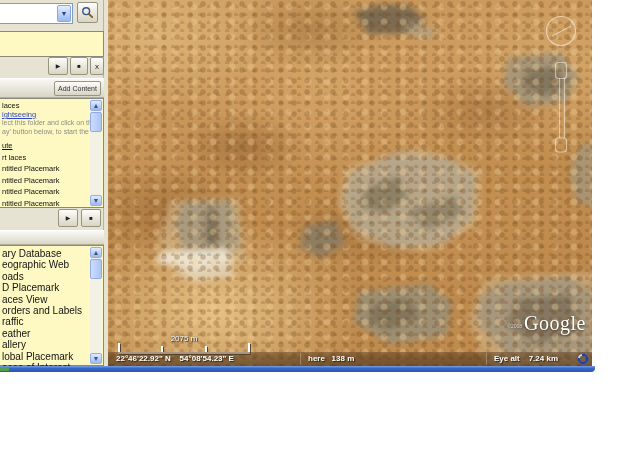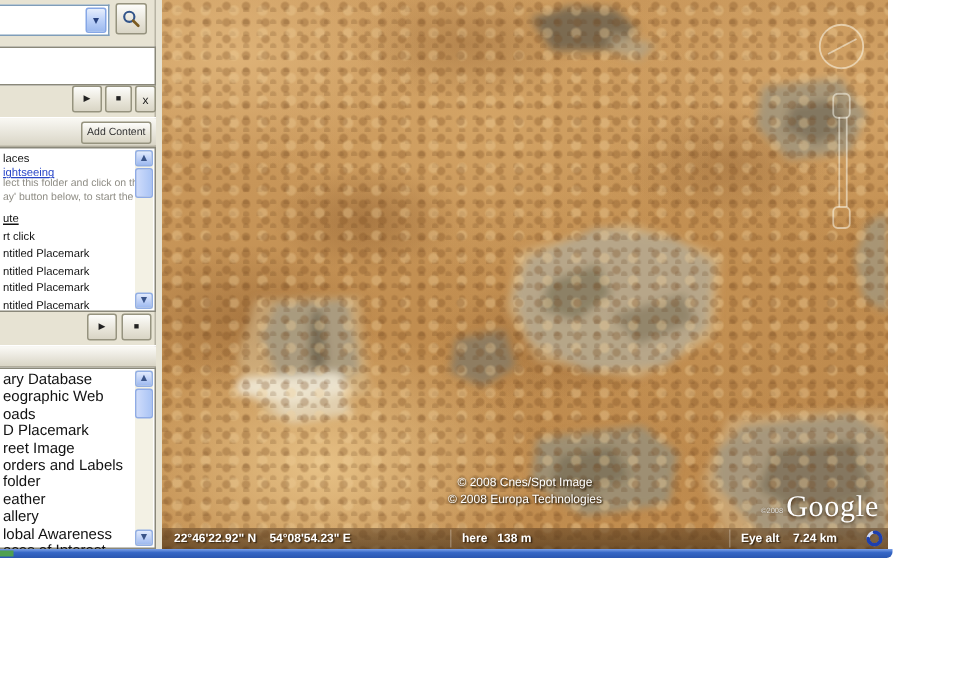--- a/index.html
+++ b/index.html
@@ -21,21 +21,21 @@
   .combo { position:absolute; left:0; top:1px; width:73px; height:21px; background:#fff;
      border:1px solid #7f9db9; border-left:none; }
   .combo-arrow-btn { position:absolute; right:1px; top:1px; width:14px; height:17px;
      background:linear-gradient(#e6eefc,#bcd1f8 50%,#9cb9ee); border:1px solid #86a7e6; border-radius:2px;
      color:#28427e; font-size:8px; line-height:16px; text-align:center; }
   .btn { background:linear-gradient(#fdfdfb,#e7e4d8 60%,#d9d5c5); border:1px solid #96937f; border-radius:2px;
      color:#333; text-align:center; }
   .search-btn { position:absolute; left:77px; top:0; width:21px; height:21px; }
   .search-btn svg { margin-top:3px; }
 
-  .white-panel { background:#ffffff; border:1px solid #8a887a; border-left:none; }
+  .white-panel { background:#fef9c3; border:1px solid #8a887a; border-left:none; }
   .search-results { position:absolute; left:0; top:31px; width:104px; height:26px; }
 
   .controls-row { position:absolute; height:19px; }
   .ctl-btn { position:absolute; top:0; height:18px; font-size:6px; line-height:17px; color:#222; }
 
   .add-content-bar { position:absolute; left:0; top:78px; width:104px; height:20px;
      background:linear-gradient(#f9f8f3,#d9d5c6); border-top:1px solid #fff; border-bottom:1px solid #b2ae9e; }
   .add-content-btn { position:absolute; right:3px; top:2px; width:47px; height:15px; font-size:7px; line-height:13px; }
 
   .places-list { position:absolute; left:0; top:98px; width:104px; height:110px; overflow:hidden; }
@@ -91,21 +91,21 @@
   .copyright { left:178px; top:316px; width:128px; text-align:center; font-size:8px; line-height:11px; }
 
   .scale { position:absolute; left:10px; top:334px; width:132px; }
   .scale-label { display:block; text-align:center; font-size:8px; color:#fff; text-shadow:0 0 2px #3a2a14,1px 1px 1px #3a2a14; }
   .scale-bar { position:relative; margin-top:2px; height:9px; border-bottom:2px solid #fff;
      filter:drop-shadow(1px 1px 0 rgba(58,42,20,.8)); }
   .tick { position:absolute; bottom:0; width:2px; background:#fff; }
   .tick.t0 { left:0; height:9px; } .tick.t1 { left:43px; height:6px; }
   .tick.t2 { left:87px; height:6px; } .tick.t3 { right:0; height:9px; }
 
-  .google-wrap { position:absolute; right:6px; top:328px; display:flex; align-items:flex-end; gap:2px; }
+  .google-wrap { position:absolute; right:6px; top:313px; display:flex; align-items:flex-end; gap:2px; }
   .google-small { font-size:5px; color:rgba(255,255,255,.85); margin-bottom:4px; text-shadow:0 0 1px #3a2a14; }
   .google-logo { font-family:"Liberation Serif", serif; font-size:20px; line-height:20px; color:#fff;
      letter-spacing:.5px; text-shadow:0 1px 2px rgba(40,25,10,.7); }
 
   .status-strip { position:absolute; left:0; bottom:0; width:100%; height:14px;
      background:linear-gradient(rgba(96,66,36,.55), rgba(60,40,18,.6)); }
   .status-strip .st { position:absolute; top:2px; font-size:8px; font-weight:bold; color:#fff;
      text-shadow:1px 1px 1px rgba(40,25,10,.9); white-space:nowrap; }
   .st-coords { left:8px; } .st-elev { left:200px; } .st-eye { right:34px; }
   .st-sep { position:absolute; top:1px; bottom:1px; width:1px; background:rgba(255,255,255,.25); }
@@ -145,21 +145,21 @@
           <div class="btn add-content-btn">Add Content</div>
         </div>
 
         <div class="white-panel places-list">
           <div class="places-items">
             <div class="p-item">laces</div>
             <div class="p-item link">ightseeing</div>
             <div class="p-item desc">lect this folder and click on the</div>
             <div class="p-item desc">ay' button below, to start the</div>
             <div class="p-item row first-row">ute</div>
-            <div class="p-item row">rt click</div>
+            <div class="p-item row">rt laces</div>
             <div class="p-item row">ntitled Placemark</div>
             <div class="p-item row">ntitled Placemark</div>
             <div class="p-item row">ntitled Placemark</div>
             <div class="p-item row">ntitled Placemark</div>
           </div>
           <div class="scrollbar">
             <div class="sb-btn sb-up">▲</div>
             <div class="sb-thumb"></div>
             <div class="sb-btn sb-down">▼</div>
           </div>
@@ -171,26 +171,26 @@
         </div>
 
         <div class="layers-header"></div>
 
         <div class="white-panel layers-list">
           <div class="layers-items">
             <div class="l-item">ary Database</div>
             <div class="l-item">eographic Web</div>
             <div class="l-item">oads</div>
             <div class="l-item">D Placemark</div>
-            <div class="l-item">reet Image</div>
+            <div class="l-item">aces View</div>
             <div class="l-item">orders and Labels</div>
-            <div class="l-item">folder</div>
+            <div class="l-item">raffic</div>
             <div class="l-item">eather</div>
             <div class="l-item">allery</div>
-            <div class="l-item">lobal Awareness</div>
+            <div class="l-item">lobal Placemark</div>
             <div class="l-item">aces of Interest</div>
           </div>
           <div class="scrollbar">
             <div class="sb-btn sb-up">▲</div>
             <div class="sb-thumb"></div>
             <div class="sb-btn sb-down">▼</div>
           </div>
         </div>
 
       </div>
@@ -235,25 +235,30 @@
         <g stroke="rgba(255,255,245,.5)" fill="none" stroke-width="1.2">
           <circle cx="453" cy="31" r="14.5"></circle>
           <line x1="444" y1="36" x2="463" y2="26"></line>
           <rect x="447.5" y="62.5" width="11" height="16" rx="3"></rect>
           <line x1="451.5" y1="78" x2="451.5" y2="138"></line>
           <line x1="456.5" y1="78" x2="456.5" y2="138"></line>
           <rect x="447.5" y="138" width="11" height="14" rx="3"></rect>
         </g>
       </svg>
 
-      <div class="map-text copyright">
-        <div>© 2008 Cnes/Spot Image</div>
-        <div>© 2008 Europa Technologies</div>
-      </div>
-
+
+      <div class="scale">
+        <span class="scale-label">2075 m</span>
+        <div class="scale-bar">
+          <div class="tick t0"></div>
+          <div class="tick t1"></div>
+          <div class="tick t2"></div>
+          <div class="tick t3"></div>
+        </div>
+      </div>
 
       <div class="google-wrap">
         <span class="google-small">©2008</span>
         <span class="google-logo">Google</span>
       </div>
 
       <div class="status-strip">
         <span class="st st-coords">
           <span>22°46'22.92" N</span>&nbsp;&nbsp;&nbsp;
           <span>54°08'54.23" E</span>

